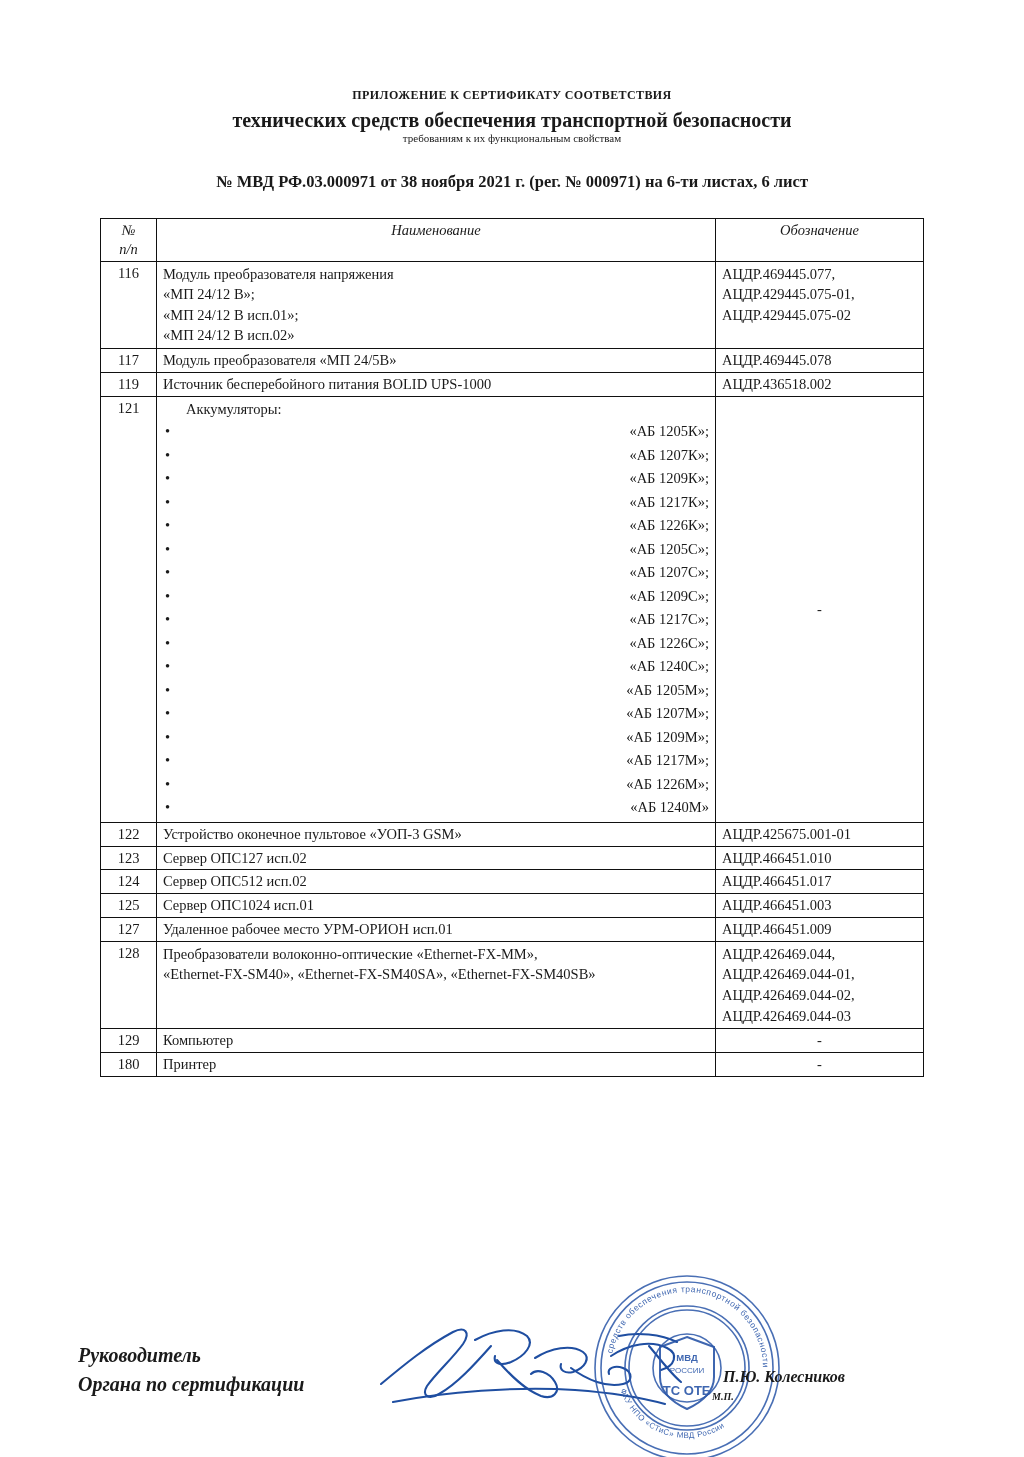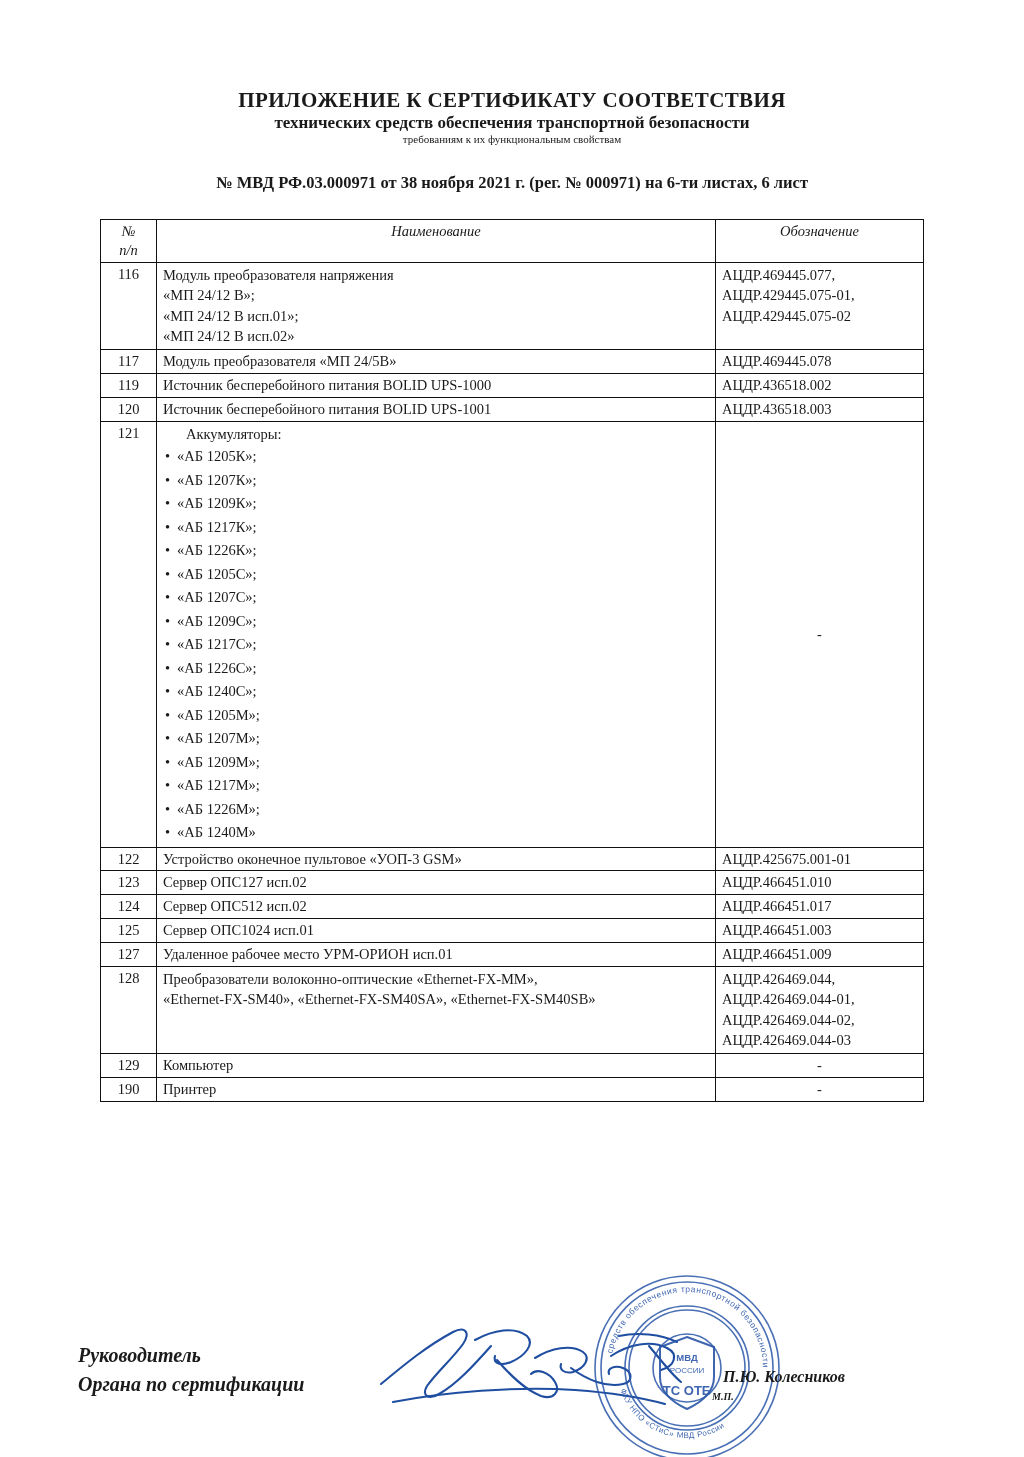--- a/index.html
+++ b/index.html
@@ -21,26 +21,27 @@
     height: 1457px;
     padding: 0;
     box-sizing: border-box;
   }
   .header {
     text-align: center;
     margin-top: 88px;
   }
   .header .line1 {
     font-weight: bold;
-    font-size: 21px;
+    font-size: 12px;
     letter-spacing: 0.4px;
   }
   .header .line2 {
     font-weight: bold;
-    font-size: 17px;
+    font-size: 20px;
+    margin-top: 6px;
   }
   .header .line3 {
     font-weight: normal;
     font-size: 11px;
   }
   .cert-line {
     text-align: center;
     font-weight: bold;
     font-size: 16.5px;
     margin-top: 28px;
@@ -85,20 +86,21 @@
   }
   .batt-list {
     margin: 0;
     padding: 0;
     list-style: none;
   }
   .batt-list li {
     padding-left: 14px;
     position: relative;
     line-height: 1.62;
+    text-align: right;
   }
   .batt-list li:before {
     content: "•";
     position: absolute;
     left: 2px;
     top: 0;
   }
   .batt-head {
     line-height: 1.5;
     margin-left: 23px;
@@ -203,25 +205,20 @@
         <td class="desig">АЦДР.469445.078</td>
       </tr>
 
 
       <tr>
         <td class="num">119</td>
         <td class="name">Источник бесперебойного питания BOLID UPS-1000</td>
         <td class="desig">АЦДР.436518.002</td>
       </tr>
 
-      <tr>
-        <td class="num">120</td>
-        <td class="name">Источник бесперебойного питания BOLID UPS-1001</td>
-        <td class="desig">АЦДР.436518.003</td>
-      </tr>
 
       <tr>
         <td class="num">121</td>
         <td class="name">
           <div class="batt-head">Аккумуляторы:</div>
           <ul class="batt-list">
             <li>«АБ 1205К»;</li>
             <li>«АБ 1207К»;</li>
             <li>«АБ 1209К»;</li>
             <li>«АБ 1217К»;</li>
@@ -288,21 +285,21 @@
         </td>
       </tr>
 
       <tr>
         <td class="num">129</td>
         <td class="name">Компьютер</td>
         <td class="desig center">-</td>
       </tr>
 
       <tr>
-        <td class="num">190</td>
+        <td class="num">180</td>
         <td class="name">Принтер</td>
         <td class="desig center">-</td>
       </tr>
 
     </tbody>
   </table>
 
   <div class="sign-block">
     <div>Руководитель</div>
     <div>Органа по сертификации</div>

